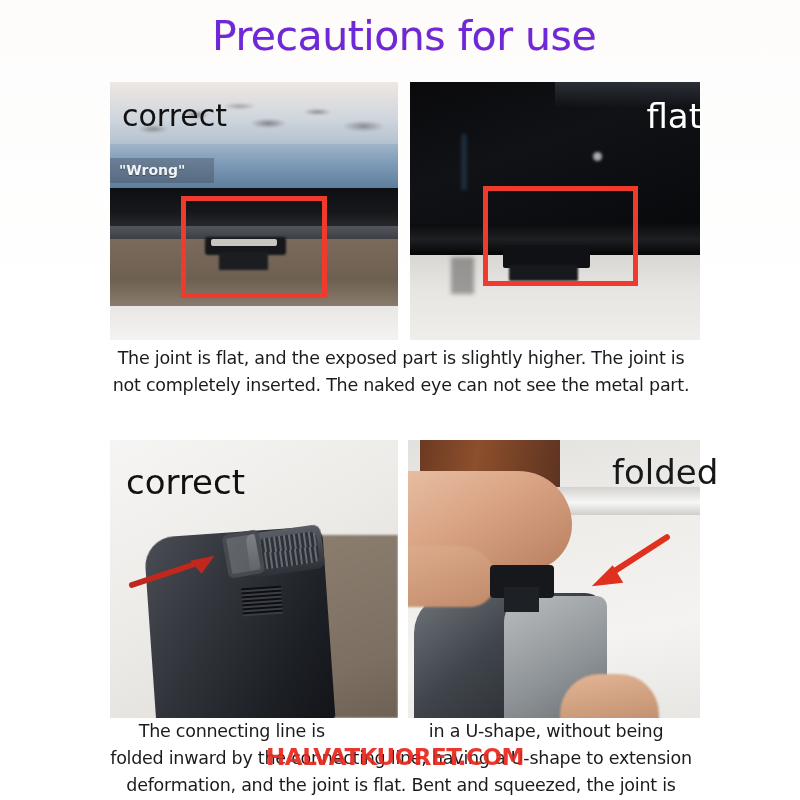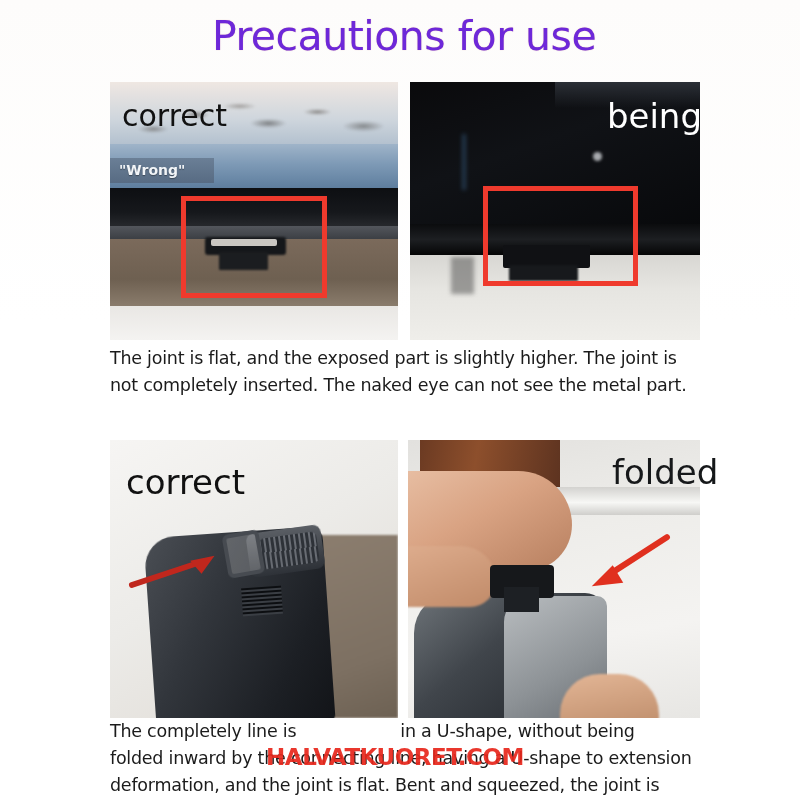--- a/index.html
+++ b/index.html
@@ -284,20 +284,21 @@
   
   .caption {
     position: absolute;
     left: 110px;
     width: 582px;
     color: #1b1b1b;
     font-family: "DejaVu Sans", sans-serif;
     font-size: 17.5px;
     line-height: 27px;
     letter-spacing: -0.25px;
+    text-align: center;
   }
   #caption-top { top: 345px; }
   #caption-bottom { top: 718px; }
   .caption .gap { display: inline-block; width: 104px; }
 
   
   .watermark {
     position: absolute;
     left: 0;
     top: 744px;
@@ -340,21 +341,21 @@
     <div class="screen"></div>
     <div class="screen-sheen"></div>
     <div class="blue-streak"></div>
     <div class="glow"></div>
     <div class="bezel"></div>
     <div class="floor"></div>
     <div class="shadow"></div>
     <div class="plug"></div>
     <div class="plug2"></div>
   </div>
-  <div class="label-mistake-light" style="right:-2px; top:14px; font-size:34px;">being</div>
+  <div class="label-mistake-light" style="right:-2px; top:14px; font-size:34px;">flat</div>
   <div class="red-rect" id="rect-tr"></div>
 </div>
 
 <div class="caption" id="caption-top">The joint is flat, and the exposed part is slightly higher. The joint is not completely inserted. The naked eye can not see the metal part.</div>
 
 <div class="photo" id="photo-bl">
   <div class="blurlayer">
     <div class="bg"></div>
     <div class="surface"></div>
     <div class="body"></div>
@@ -385,18 +386,18 @@
     <div class="thumb-bottom"></div>
   </div>
   <svg class="arrow" viewBox="0 0 120 70">
     <path d="M112 6 L44 50" stroke="#e0301f" stroke-width="7" stroke-linecap="round" fill="none"></path>
     <path d="M26 62 L62 58 L50 38 Z" fill="#e0301f"></path>
   </svg>
 </div>
 <div class="label-mistake-dark" style="left:612px; top:452px; font-size:34px;">folded</div>
 
 <div class="caption" id="caption-bottom">
-  <span>The completely line is</span><span class="gap"></span><span>in a U-shape, without being folded inward</span>
+  <span>The connecting line is</span><span class="gap"></span><span>in a U-shape, without being folded inward</span>
   <span>by the connecting line, having a U-shape to extension deformation, and</span>
   <span>the joint is flat. Bent and squeezed, the joint is not inserted</span>
 </div>
 
 <div class="watermark">HALVATKUORET.COM</div>
 
 </body></html>

